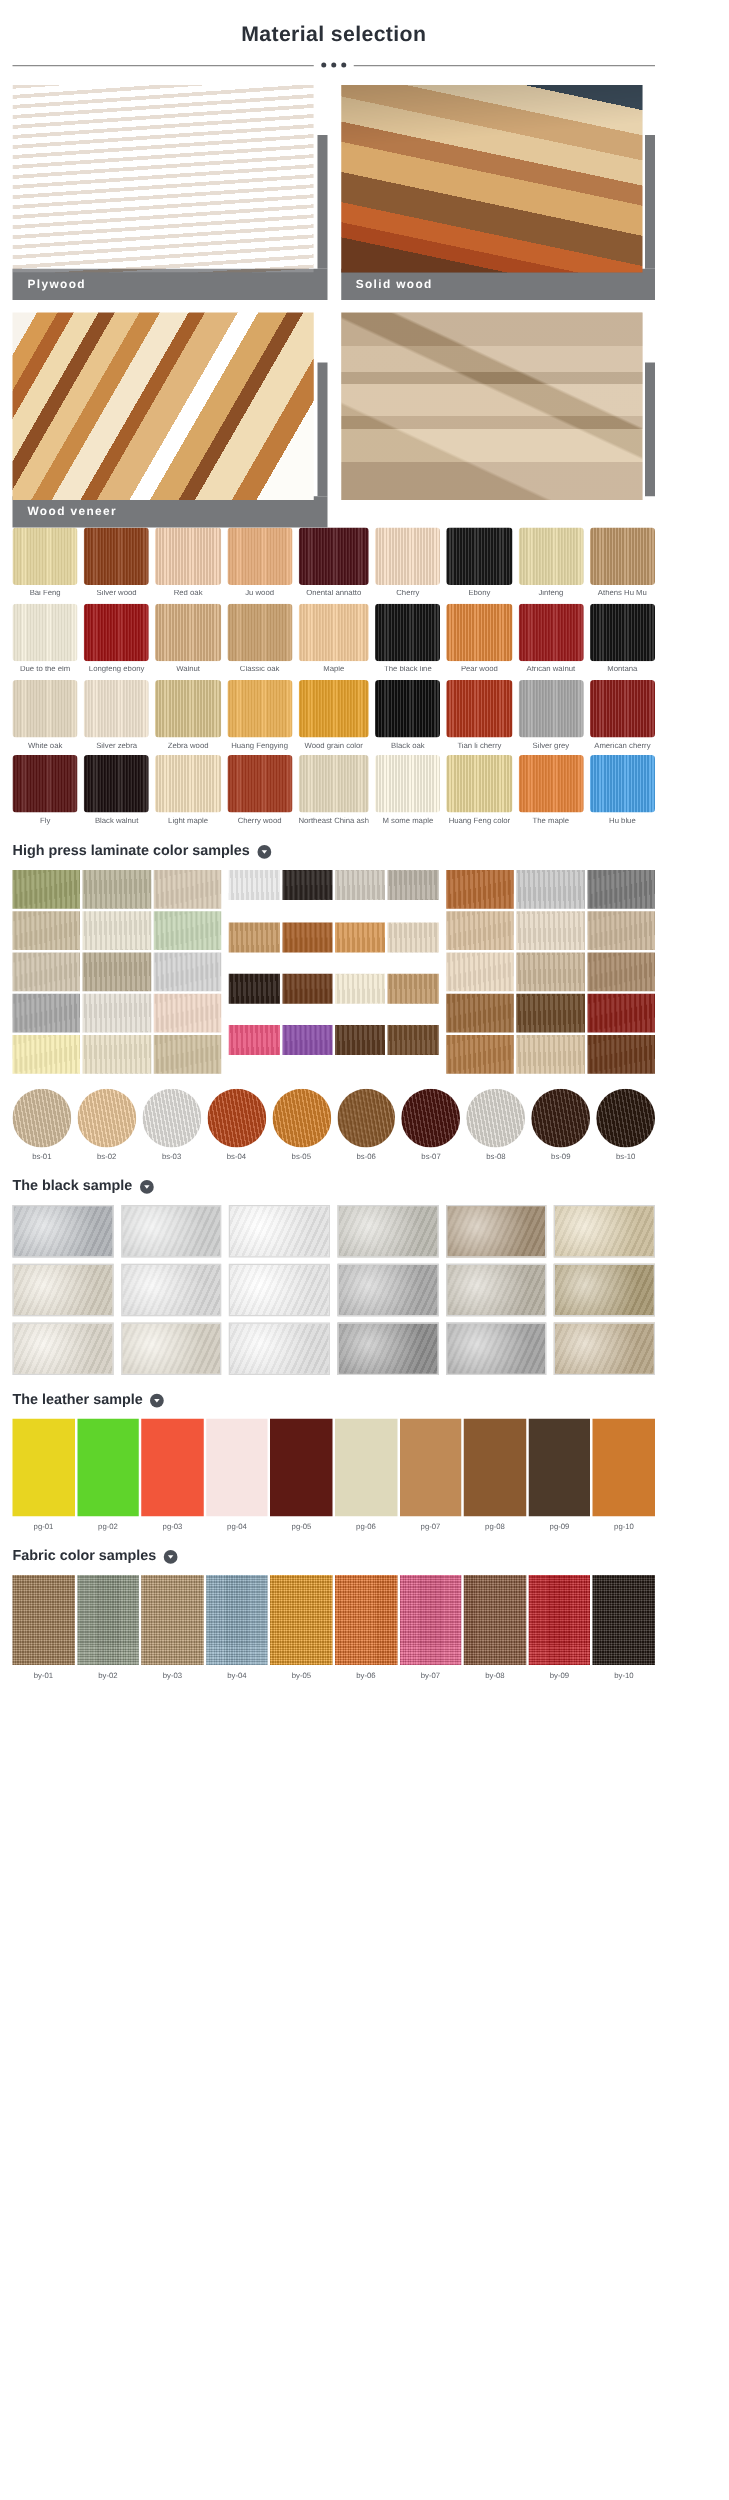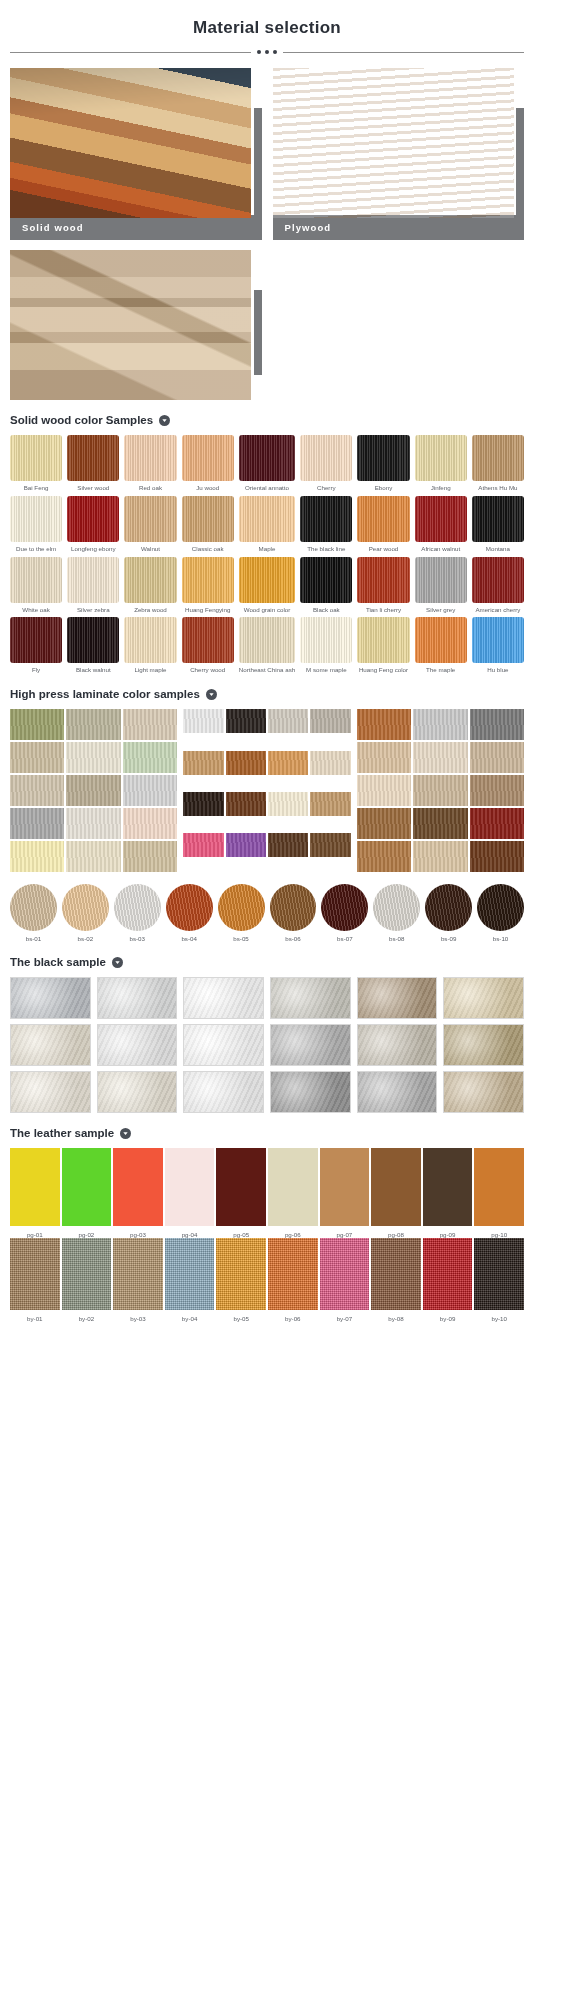--- a/index.html
+++ b/index.html
@@ -130,42 +130,39 @@
         <i></i>
         <i></i>
         <i></i>
       </span>
     <span class="line"></span>
   </div>
 
   <div class="plank-grid">
     <div class="plank-card">
       <div class="shade"></div>
+      <div class="plank-img img-plywood"></div>
+      <div class="plank-bar">Plywood</div>
+    </div>
+    <div class="plank-card">
+      <div class="shade"></div>
       <div class="plank-img img-solid"></div>
       <div class="plank-bar">Solid wood</div>
     </div>
     <div class="plank-card">
       <div class="shade"></div>
-      <div class="plank-img img-plywood"></div>
-      <div class="plank-bar">Plywood</div>
+      <div class="plank-img img-veneer"></div>
+      <div class="plank-bar">Wood veneer</div>
     </div>
     <div class="plank-card">
       <div class="shade"></div>
       <div class="plank-img img-mdf"></div>
     </div>
   </div>
 
-  <div class="sec-head">
-    <span>Solid wood color Samples</span>
-    <span class="badge">
-      <svg width="7" height="7" viewBox="0 0 8 8">
-          <path d="M1.5 2.6 L4 5.6 L6.5 2.6 Z" fill="#ffffff"></path>
-        </svg>
-    </span>
-  </div>
   <div class="sw-grid" id="solid-wood-grid">
       <div class="sw">
         <div class="chip" style="background: repeating-linear-gradient(90deg, rgba(255, 255, 255, 0.16) 0px, rgba(255, 255, 255, 0.16) 1px, rgba(0, 0, 0, 0.1) 1px, rgba(0, 0, 0, 0.1) 2.5px), rgb(236, 220, 164);"></div>
         <div class="cap">Bai Feng</div>
       </div>
       <div class="sw">
         <div class="chip" style="background: repeating-linear-gradient(90deg, rgba(255, 255, 255, 0.16) 0px, rgba(255, 255, 255, 0.16) 1px, rgba(0, 0, 0, 0.1) 1px, rgba(0, 0, 0, 0.1) 2.5px), rgb(142, 63, 25);"></div>
         <div class="cap">Silver wood</div>
       </div>
       <div class="sw">
@@ -484,20 +481,28 @@
       <div class="strip">
         <div class="bar" style="background: rgb(77, 58, 42);"></div>
         <div class="cap">pg-09</div>
       </div>
       <div class="strip">
         <div class="bar" style="background: rgb(205, 122, 46);"></div>
         <div class="cap">pg-10</div>
       </div>
     </div>
 
+  <div class="sec-head">
+    <span>Fabric color samples</span>
+    <span class="badge">
+      <svg width="7" height="7" viewBox="0 0 8 8">
+          <path d="M1.5 2.6 L4 5.6 L6.5 2.6 Z" fill="#ffffff"></path>
+        </svg>
+    </span>
+  </div>
   <div class="strip-row fabric" id="fabric-row">
       <div class="strip">
         <div class="bar" style="background: repeating-linear-gradient(0deg, rgba(0, 0, 0, 0.14) 0px, rgba(0, 0, 0, 0.14) 1px, rgba(255, 255, 255, 0.14) 1px, rgba(255, 255, 255, 0.14) 2px), repeating-linear-gradient(90deg, rgba(0, 0, 0, 0.14) 0px, rgba(0, 0, 0, 0.14) 1px, rgba(255, 255, 255, 0.14) 1px, rgba(255, 255, 255, 0.14) 2px), rgb(169, 133, 92);"></div>
         <div class="cap">by-01</div>
       </div>
       <div class="strip">
         <div class="bar" style="background: repeating-linear-gradient(0deg, rgba(0, 0, 0, 0.14) 0px, rgba(0, 0, 0, 0.14) 1px, rgba(255, 255, 255, 0.14) 1px, rgba(255, 255, 255, 0.14) 2px), repeating-linear-gradient(90deg, rgba(0, 0, 0, 0.14) 0px, rgba(0, 0, 0, 0.14) 1px, rgba(255, 255, 255, 0.14) 1px, rgba(255, 255, 255, 0.14) 2px), rgb(143, 154, 134);"></div>
         <div class="cap">by-02</div>
       </div>
       <div class="strip">

